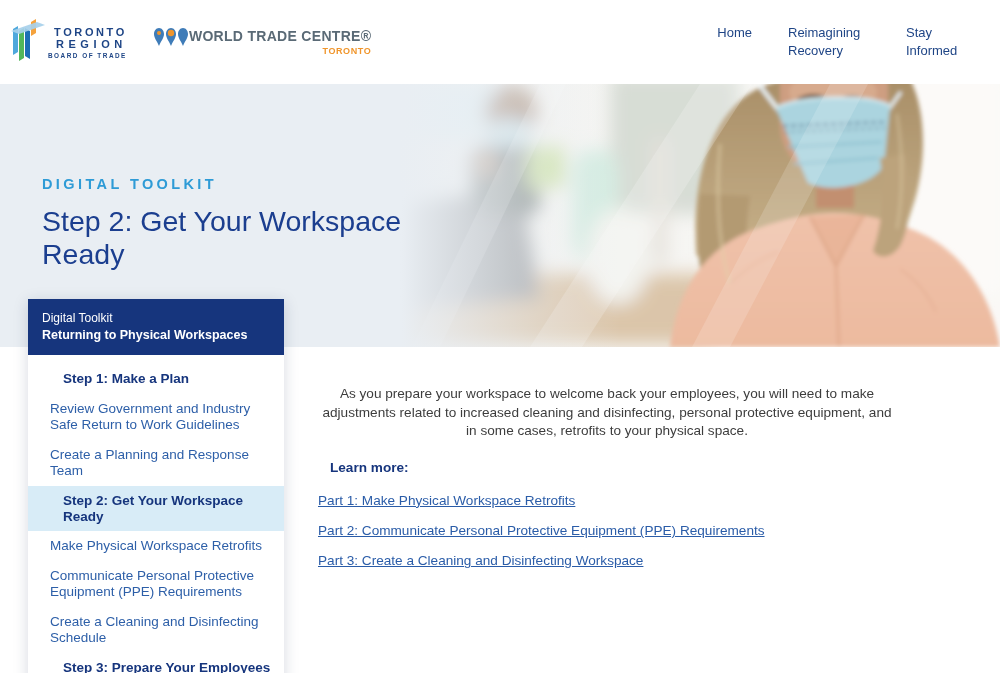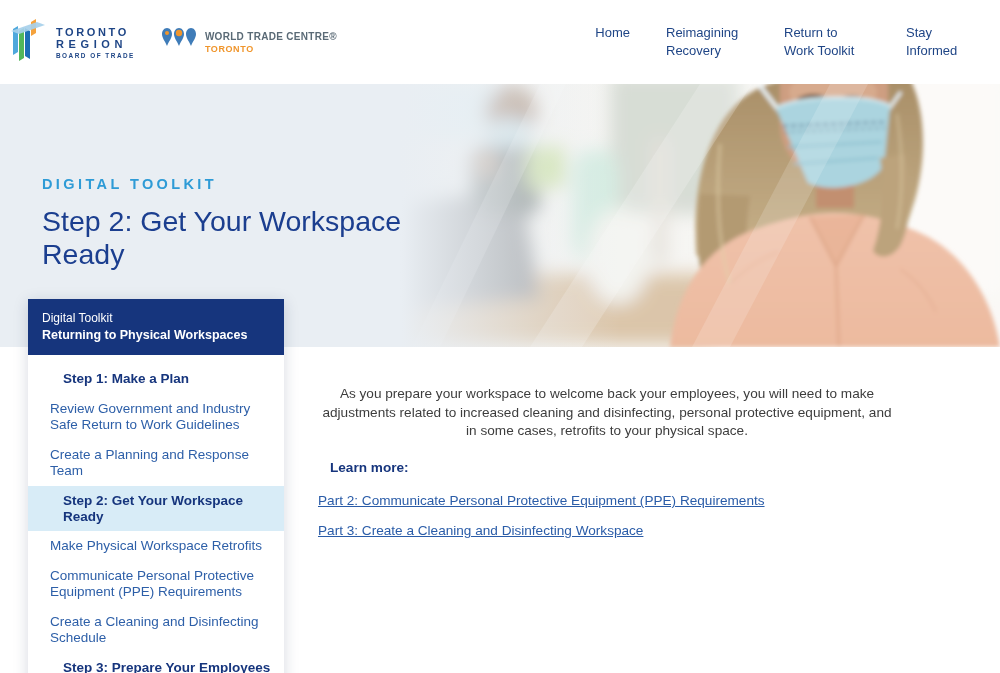--- a/index.html
+++ b/index.html
@@ -4,25 +4,25 @@
 <style>
   html,body{margin:0;padding:0;background:#fff;}
   .viewport{position:relative;width:1000px;height:673px;overflow:hidden;background:#ffffff;
             font-family:"Liberation Sans","DejaVu Sans",sans-serif;}
 
   
   .site-header{position:absolute;top:0;left:0;right:0;height:84px;background:#fff;
     display:flex;align-items:center;justify-content:space-between;
     padding:0 30px 0 10px;box-sizing:border-box;z-index:5;}
   .logos{display:flex;align-items:center;gap:26px;}
-  .logo{display:flex;align-items:center;gap:8px;text-decoration:none;cursor:pointer;}
+  .logo{display:flex;align-items:center;gap:0;text-decoration:none;cursor:pointer;text-align:right;}
   .trbot-text .l1{font-size:11px;font-weight:bold;letter-spacing:2.6px;color:#1E4586;}
   .trbot-text .l2{font-size:11px;font-weight:bold;letter-spacing:4.6px;color:#1E4586;}
   .trbot-text .l3{font-size:6.4px;font-weight:bold;letter-spacing:1.5px;color:#1E4586;margin-top:2px;}
-  .wtc-text .l1{font-size:10px;font-weight:bold;letter-spacing:.3px;color:#5A6A76;}
+  .wtc-text .l1{font-size:14px;font-weight:bold;letter-spacing:.3px;color:#5A6A76;}
   .wtc-text .l2{font-size:9px;font-weight:bold;letter-spacing:.6px;color:#F0952B;margin-top:2px;}
   .main-nav{display:flex;gap:36px;}
   .nav-item{font-size:13px;line-height:1.4;color:#1F4586;text-decoration:none;display:block;cursor:pointer;}
   .nav-item.w82{width:82px}.nav-item.w86{width:86px}.nav-item.w64{width:64px}
 
   
   .hero{position:absolute;top:84px;left:0;width:1000px;height:263px;background:#E9EEF3;overflow:hidden;z-index:1;}
   .hero-photo{position:absolute;top:0;right:0;width:600px;height:263px;display:block;}
   .hero-text{position:absolute;left:42px;top:92px;z-index:2;}
   .eyebrow{font-size:14.5px;font-weight:bold;letter-spacing:3.4px;color:#2E9BD6;}
@@ -82,21 +82,20 @@
         </span>
         <span class="wtc-text">
           <div class="l1">WORLD TRADE CENTRE®</div>
           <div class="l2">TORONTO</div>
         </span>
       </a>
     </div>
     <nav class="main-nav">
       <a class="nav-item">Home</a>
       <a class="nav-item w82">Reimagining Recovery</a>
-      <a class="nav-item w86">Return to Work Toolkit</a>
       <a class="nav-item w64">Stay Informed</a>
     </nav>
   </header>
 
   <section class="hero">
     <svg class="hero-photo" viewBox="0 0 600 263" preserveAspectRatio="none">
       <defs>
         <filter id="b9" x="-30%" y="-30%" width="160%" height="160%">
             <feGaussianBlur stdDeviation="9"></feGaussianBlur>
           </filter>
@@ -197,18 +196,19 @@
         <div class="sb-item sb-sub">Create a Cleaning and Disinfecting Schedule</div>
         <div class="sb-item sb-step">Step 3: Prepare Your Employees</div>
         <div class="sb-item sb-sub">Inform Employees of Their Responsibilities</div>
       </div>
   </aside>
 
   <main class="main-content">
     <p class="intro">As you prepare your workspace to welcome back your employees, you will need to make adjustments related to increased cleaning and disinfecting, personal protective equipment, and in some cases, retrofits to your physical space.</p>
     <p class="learn-more">Learn more:</p>
     <div id="links">
+        <a class="part-link">Part 1: Make Physical Workspace Retrofits</a>
         <a class="part-link">Part 2: Communicate Personal Protective Equipment (PPE) Requirements</a>
         <a class="part-link">Part 3: Create a Cleaning and Disinfecting Workspace</a>
       </div>
   </main>
 
 </div>
 
 </body></html>

